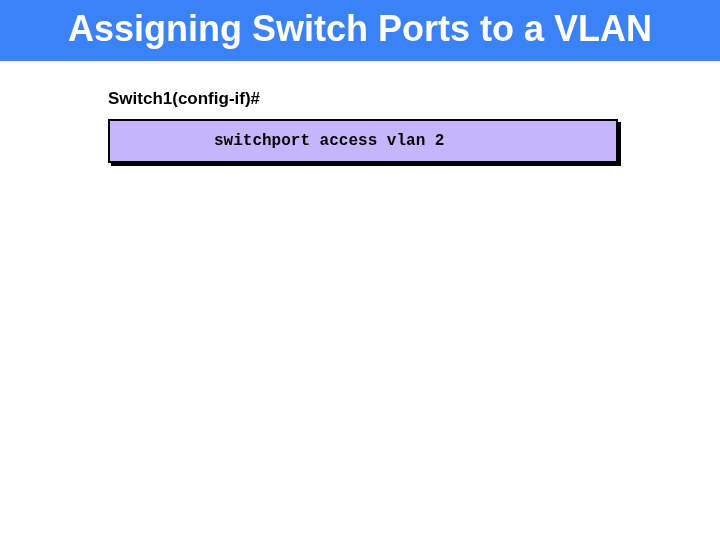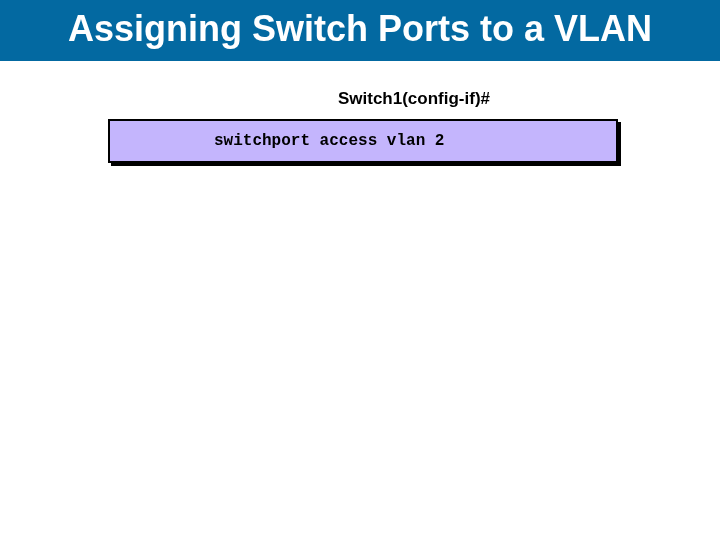--- a/index.html
+++ b/index.html
@@ -8,35 +8,34 @@
       box-sizing: border-box;
     }
     body {
       width: 720px;
       height: 540px;
       background: #ffffff;
       font-family: Arial, Helvetica, sans-serif;
       overflow: hidden;
     }
     .title-banner {
-      background: #0369a1;
+      background: #3b82f6;
       width: 100%;
       padding: 8px 20px 12px 20px;
       text-align: center;
     }
     .title-banner h1 {
       color: #ffffff;
       font-size: 36px;
       font-weight: bold;
       line-height: 1.15;
       font-family: Arial, Helvetica, sans-serif;
     }
     .content-area {
       padding: 28px 0 0 0;
-      text-align: center;
     }
     .prompt-line {
       font-family: Arial, Helvetica, sans-serif;
       font-size: 17px;
       font-weight: bold;
       color: #000000;
       margin-left: 108px;
       margin-bottom: 10px;
     }
     .cmd-wrap {

